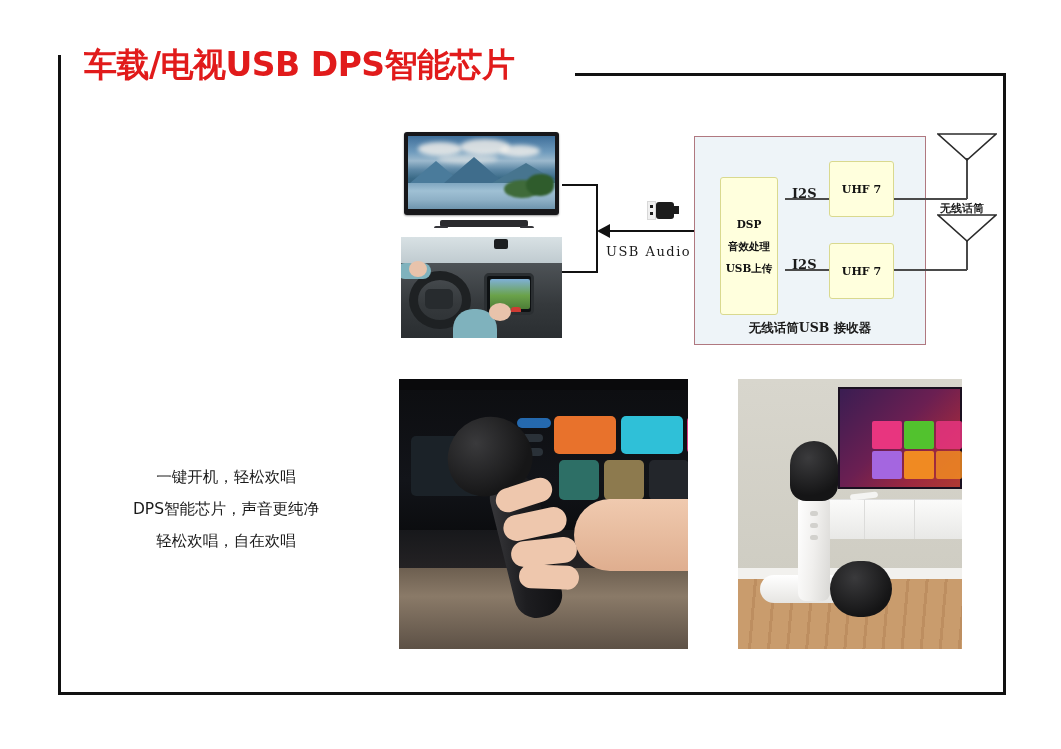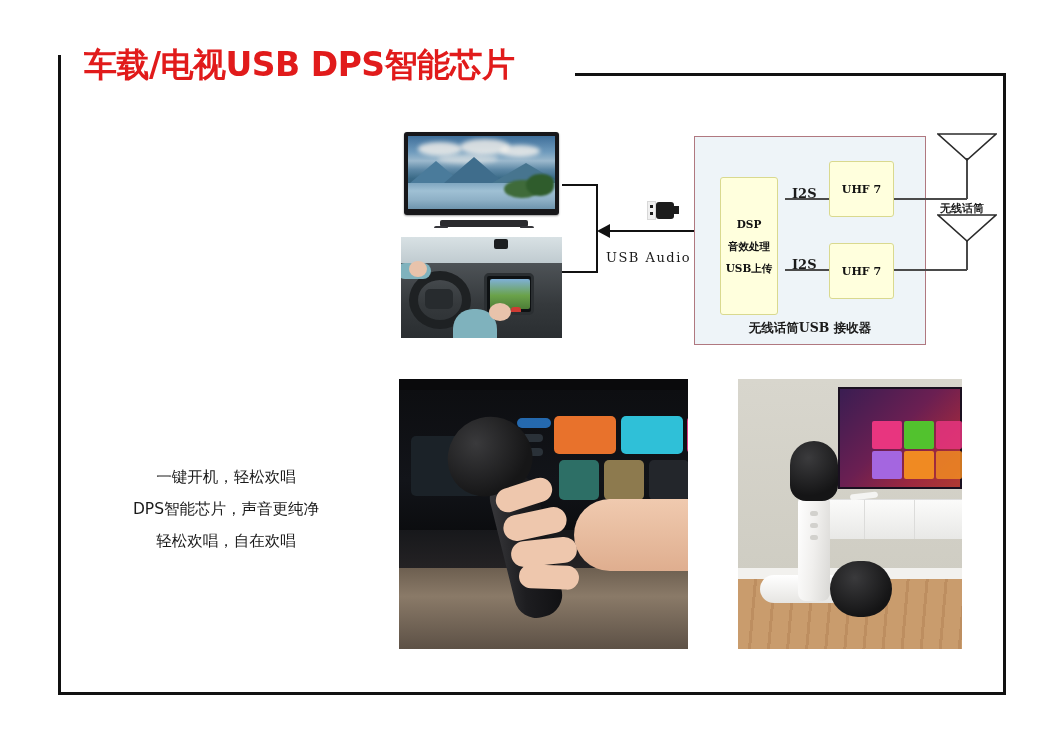--- a/index.html
+++ b/index.html
@@ -278,21 +278,20 @@
     position: absolute; left: 926px; top: 201px; width: 72px;
     text-align: center; font-size: 11px; font-weight: bold; color: #1a1a1a;
     font-family: Liberation Sans, sans-serif;
   }
 
   
   .usb-audio-label {
     position: absolute; left: 606px; top: 244px;
     font-size: 13px; color: #1a1a1a; letter-spacing: 1.5px;
     font-family: "DejaVu Serif", "Liberation Serif", serif;
-    margin-top: 6px;
   }
   .usb-icon { position: absolute; left: 645px; top: 200px; width: 34px; height: 22px; }
   .usb-plug-body {
     position: absolute; left: 11px; top: 2px; width: 18px; height: 17px;
     background: #1c1c1c; border-radius: 3px;
   }
   .usb-plug-tip {
     position: absolute; left: 28px; top: 6px; width: 6px; height: 8px;
     background: #1c1c1c;
   }

